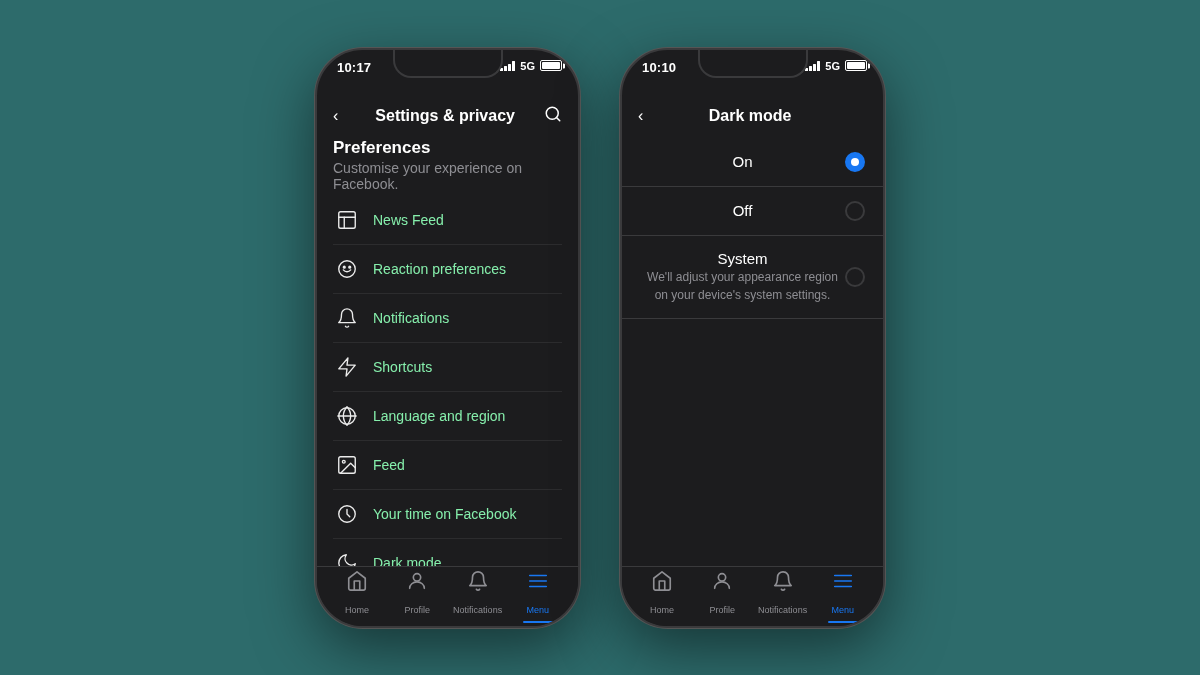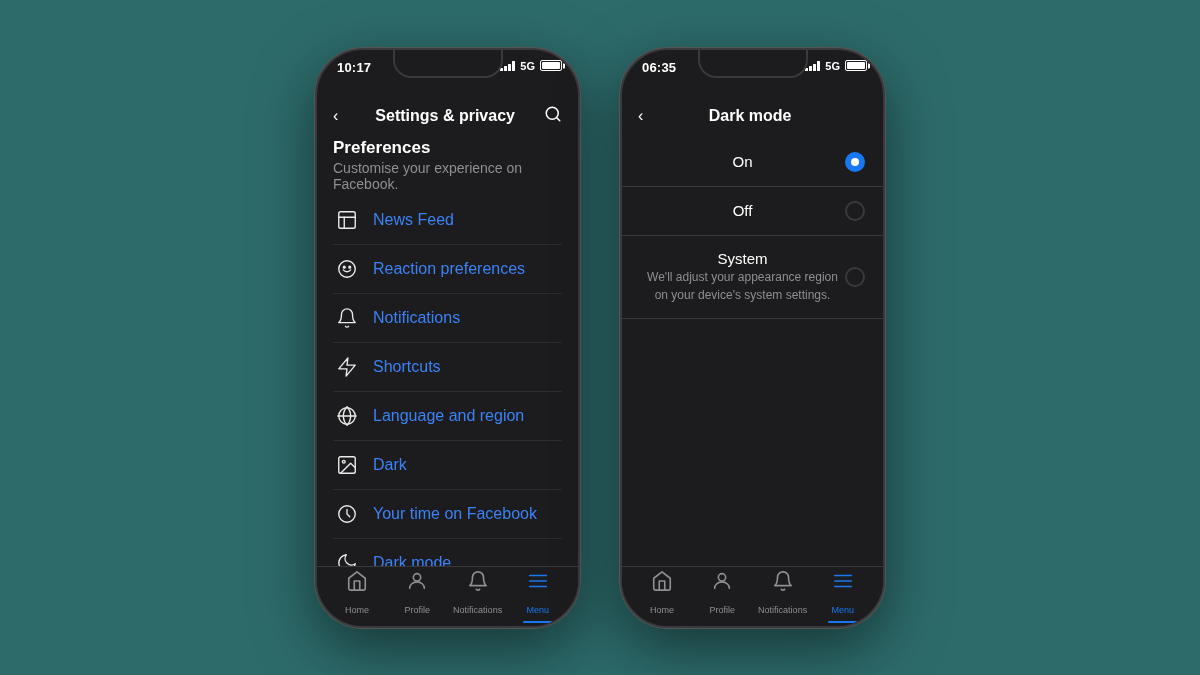--- a/index.html
+++ b/index.html
@@ -194,22 +194,22 @@
       width: 22px;
       height: 22px;
       fill: none;
       stroke: #ebebeb;
       stroke-width: 1.5;
       stroke-linecap: round;
       stroke-linejoin: round;
     }
 
     .menu-label {
-      font-size: 16px;
-      color: #3b82f6;
+      font-size: 14px;
+      color: #86efac;
       flex: 1;
     }
 
     
     .tab-bar {
       position: absolute;
       bottom: 0;
       left: 0;
       right: 0;
       height: 60px;
@@ -404,21 +404,21 @@
       </div>
 
       <div class="menu-item">
         <div class="menu-icon">
           <svg viewBox="0 0 24 24">
               <rect x="3" y="3" width="18" height="18" rx="2"></rect>
               <circle cx="8.5" cy="8.5" r="1.5"></circle>
               <polyline points="21 15 16 10 5 21"></polyline>
             </svg>
         </div>
-        <span class="menu-label">Dark</span>
+        <span class="menu-label">Feed</span>
       </div>
 
       <div class="menu-item">
         <div class="menu-icon">
           <svg viewBox="0 0 24 24">
               <circle cx="12" cy="12" r="9"></circle>
               <polyline points="12 7 12 12 15 15"></polyline>
             </svg>
         </div>
         <span class="menu-label">Your time on Facebook</span>
@@ -467,21 +467,21 @@
       <span class="tab-label active">Menu</span>
       <div style="position:absolute;bottom:-8px;left:50%;transform:translateX(-50%);width:30px;height:2px;background:#1877f2;border-radius:1px;"></div>
     </div>
   </div>
 </div>
 
 <div class="phone">
   <div class="notch"></div>
 
   <div class="status-bar">
-    <span class="status-time">06:35</span>
+    <span class="status-time">10:10</span>
     <div class="status-icons">
       <div class="signal-bars">
         <div class="signal-bar" style="height:3px"></div>
         <div class="signal-bar" style="height:5px"></div>
         <div class="signal-bar" style="height:7px"></div>
         <div class="signal-bar" style="height:10px"></div>
       </div>
       <span style="font-size:11px;color:#fff;font-weight:600;">5G</span>
       <div class="battery-icon">
         <div class="battery-fill"></div>

